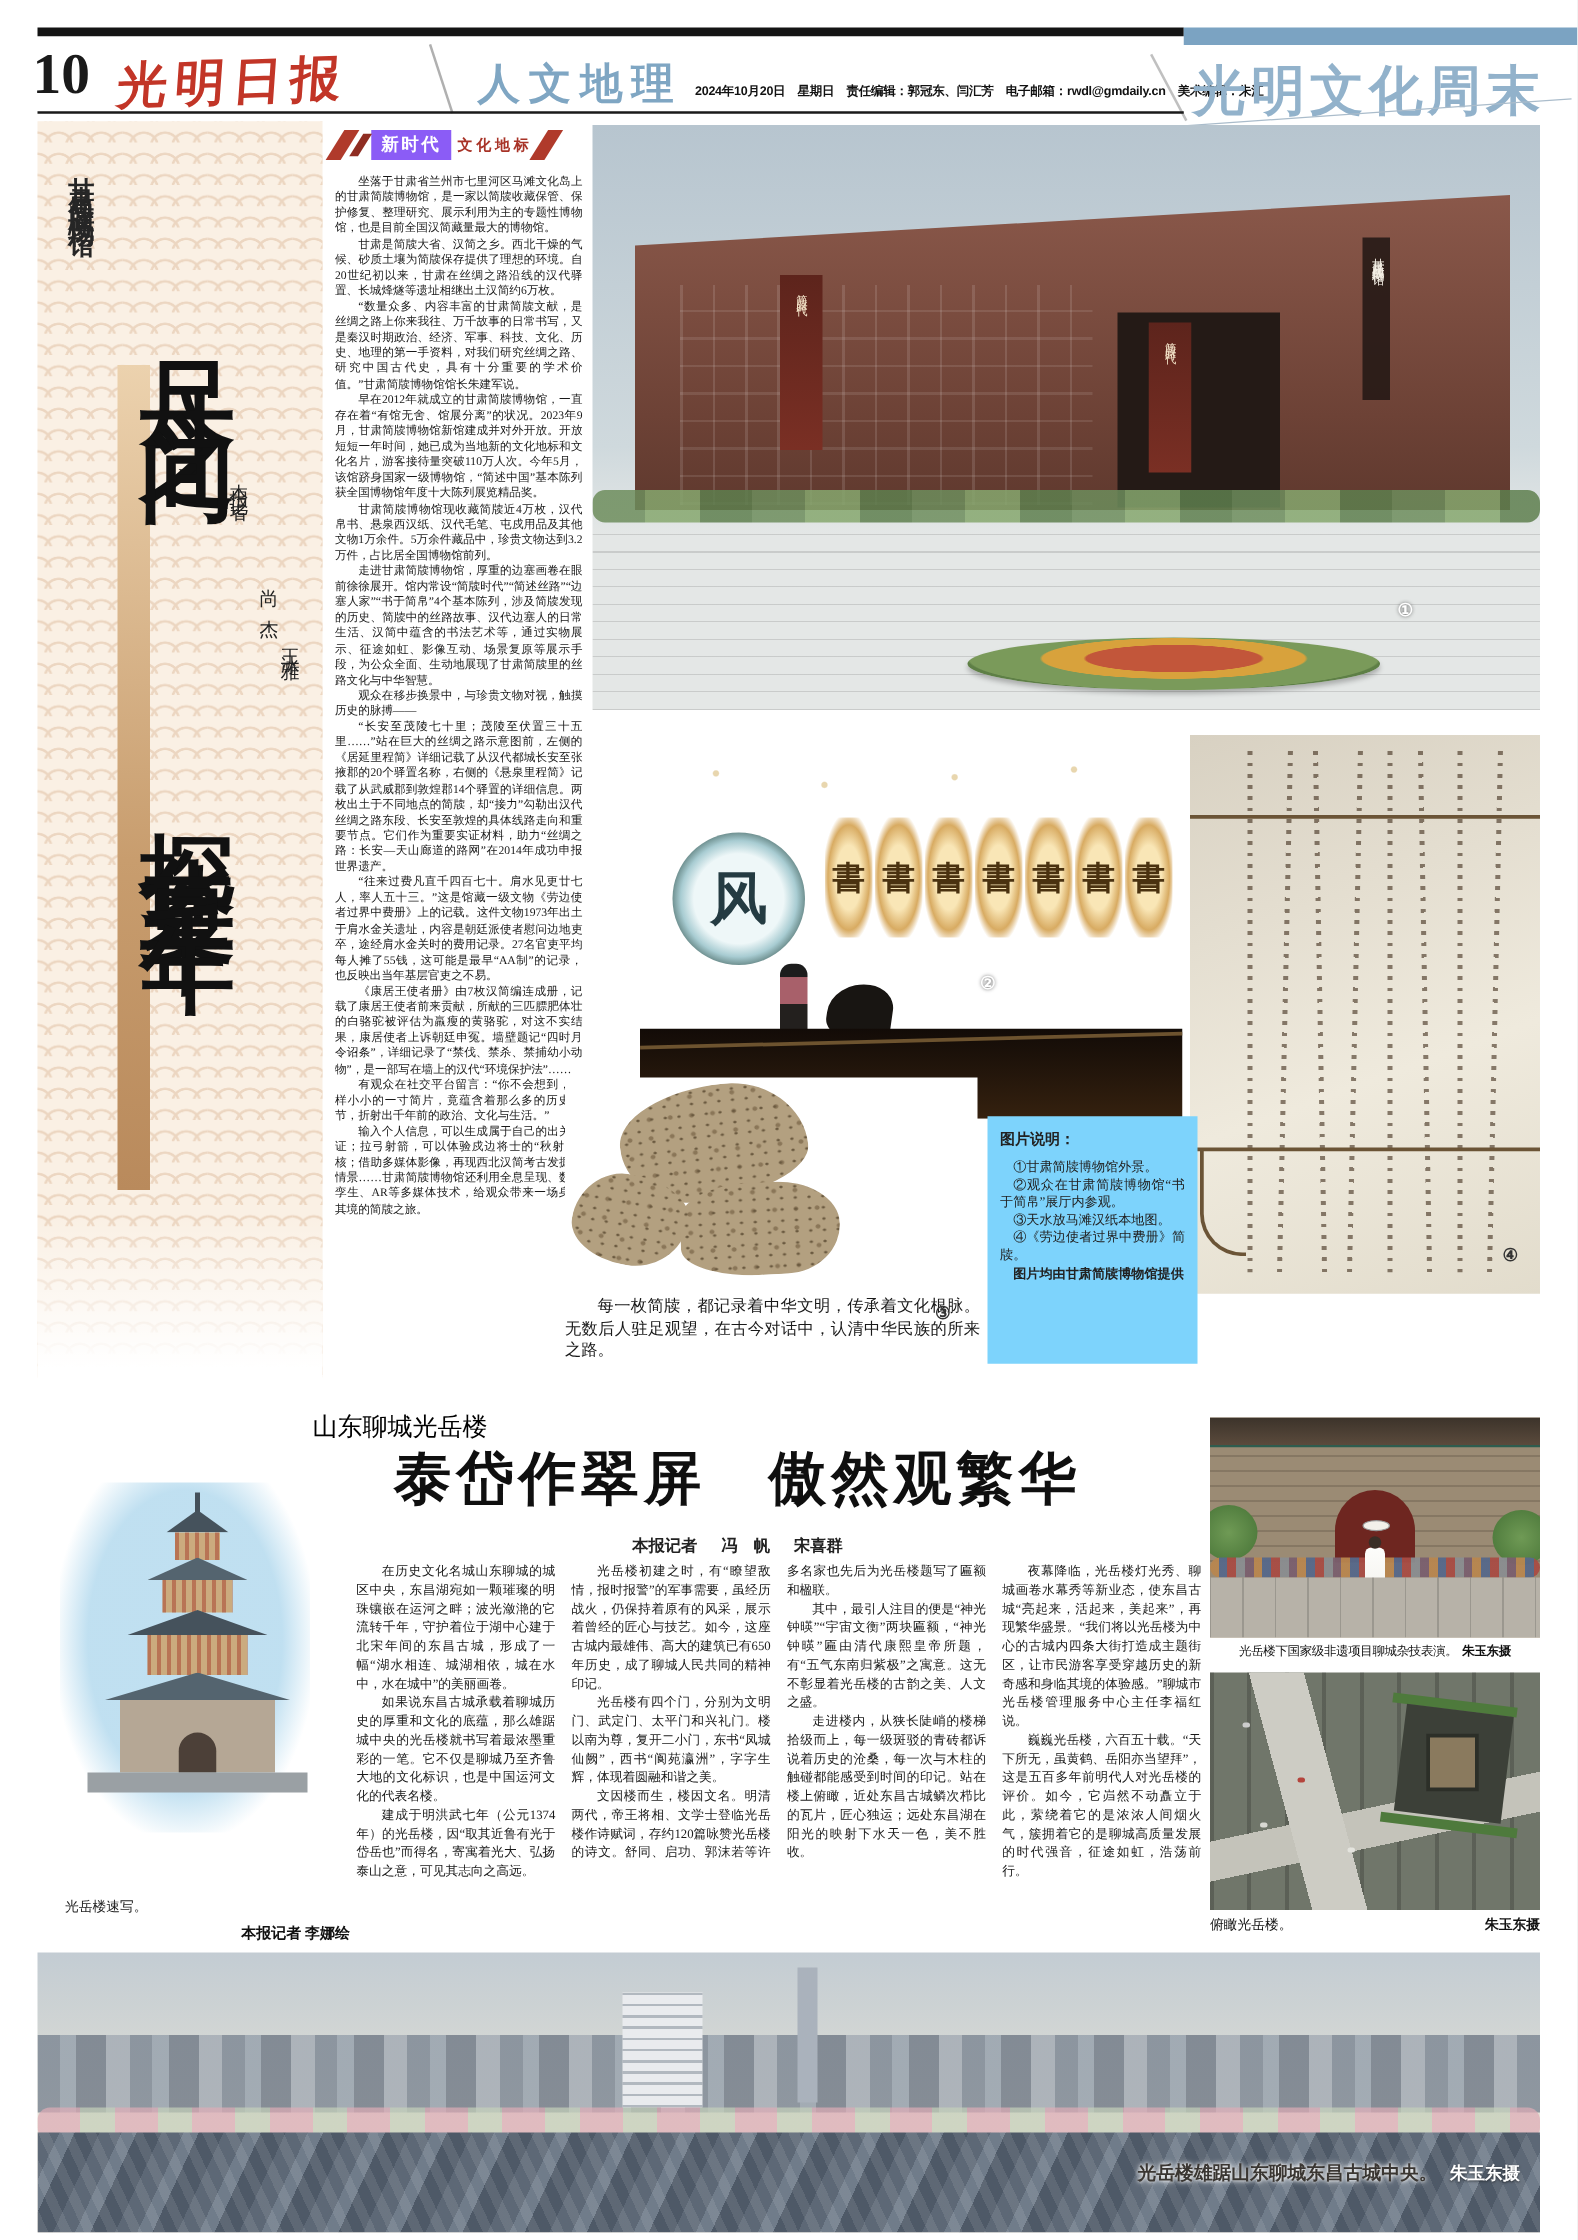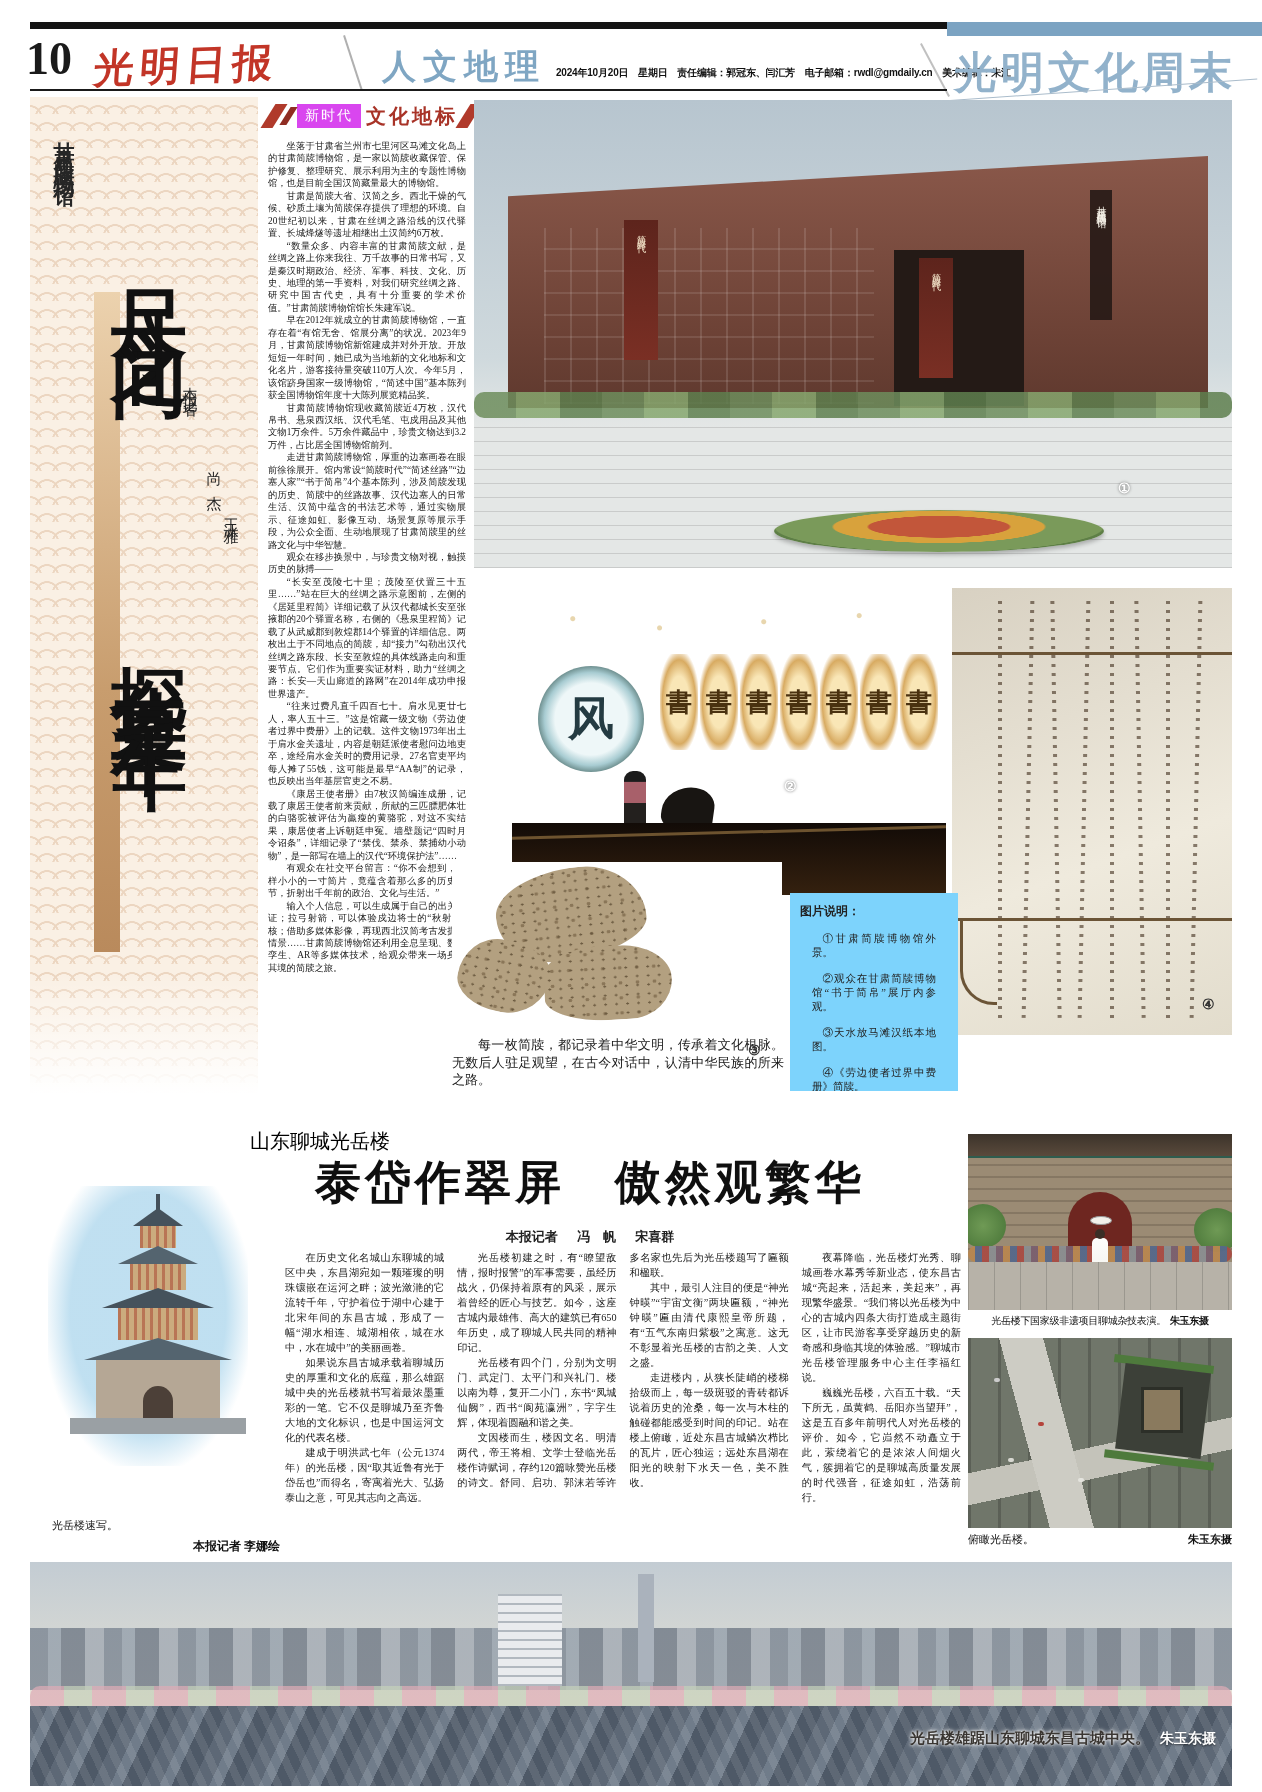--- a/index.html
+++ b/index.html
@@ -42,23 +42,23 @@
   .hl-bot{left:82px;top:508px;}
   .by1{writing-mode:vertical-rl;font-size:15px;letter-spacing:5px;color:#222;}
   .by1a{left:150px;top:278px;}
   .by1b{left:174px;top:362px;}
   .by1c{left:191px;top:410px;}
 
   
   .badge1{left:268px;top:100px;height:32px;display:flex;align-items:center;gap:5px;}
   .sl{width:12px;height:24px;background:#b03a2b;transform:skewX(-32deg);}
   .sl.small{width:7px;height:18px;background:#8f2d22;}
-  .badge1-box{background:#d946ef;color:#fff;font-weight:normal;font-size:14px;
+  .badge1-box{background:#8b5cf6;color:#fff;font-weight:bold;font-size:14px;
               padding:3px 8px;letter-spacing:2px;font-family:"Liberation Sans",sans-serif;}
-  .badge1-name{color:#a83327;font-weight:900;font-size:20px;letter-spacing:3px;}
+  .badge1-name{color:#a83327;font-weight:900;font-size:12px;letter-spacing:3px;}
   .a1-col{left:268px;top:140px;width:198px;height:876px;overflow:hidden;
           font-size:9.3px;line-height:12.45px;text-align:justify;color:#191919;}
   .a1-col p,.a2-cols p{margin:0;text-indent:2em;}
   .a1-closing{left:452px;top:1036px;width:332px;font-size:13px;line-height:17.5px;
               text-align:justify;text-indent:2em;color:#191919;}
 
   
   .photo1{left:474px;top:100px;width:758px;height:468px;overflow:hidden;
           background:linear-gradient(180deg,#b7c5cf 0%,#cfd9dd 55%,#e4e7e6 70%);}
   .p1-building{position:absolute;left:34px;top:56px;width:700px;height:252px;
@@ -138,21 +138,21 @@
     background-size:11px 9px,17px 15px;}
   .frag.f1{left:44px;top:6px;width:150px;height:92px;border-radius:58% 42% 64% 36%/46% 60% 40% 54%;transform:rotate(-6deg);}
   .frag.f2{left:6px;top:78px;width:92px;height:72px;border-radius:44% 56% 48% 52%/60% 40% 58% 42%;transform:rotate(10deg);}
   .frag.f3{left:92px;top:84px;width:128px;height:74px;border-radius:52% 48% 40% 60%/44% 56% 62% 38%;transform:rotate(-3deg);}
   .m3{left:748px;top:1042px;}
 
   
   .caption-box{left:790px;top:893px;width:168px;height:198px;background:#7dd3fc;
     padding:10px 10px 8px 10px;box-sizing:border-box;overflow:hidden;}
   .caption-box h4{margin:0 0 8px 0;font-size:12px;font-weight:bold;color:#222;}
-  .caption-box p{margin:12px;font-size:10.5px;line-height:14px;text-indent:1em;color:#222;text-align:justify;}
+  .caption-box p{margin:0;font-size:10.5px;line-height:14px;text-indent:1em;color:#222;text-align:justify;}
   .caption-credit{margin-top:4px;font-weight:bold;font-size:10.5px;line-height:14px;text-indent:1em;
     font-family:"Liberation Sans",sans-serif;color:#111;}
 
   
   .badge2{left:30px;top:1134px;display:flex;align-items:center;gap:8px;}
   .badge2-text{color:#c0392b;font-weight:900;font-size:19px;letter-spacing:3px;}
   .badge2-line{width:140px;height:2px;background:#d98a76;align-self:flex-end;margin-bottom:6px;}
   .kicker2{left:250px;top:1128px;font-size:20px;color:#000;font-family:"Liberation Sans",sans-serif;}
   .headline2{left:255px;top:1152px;width:670px;text-align:center;font-size:46px;font-weight:900;
     letter-spacing:4px;color:#0f0f0f;}

